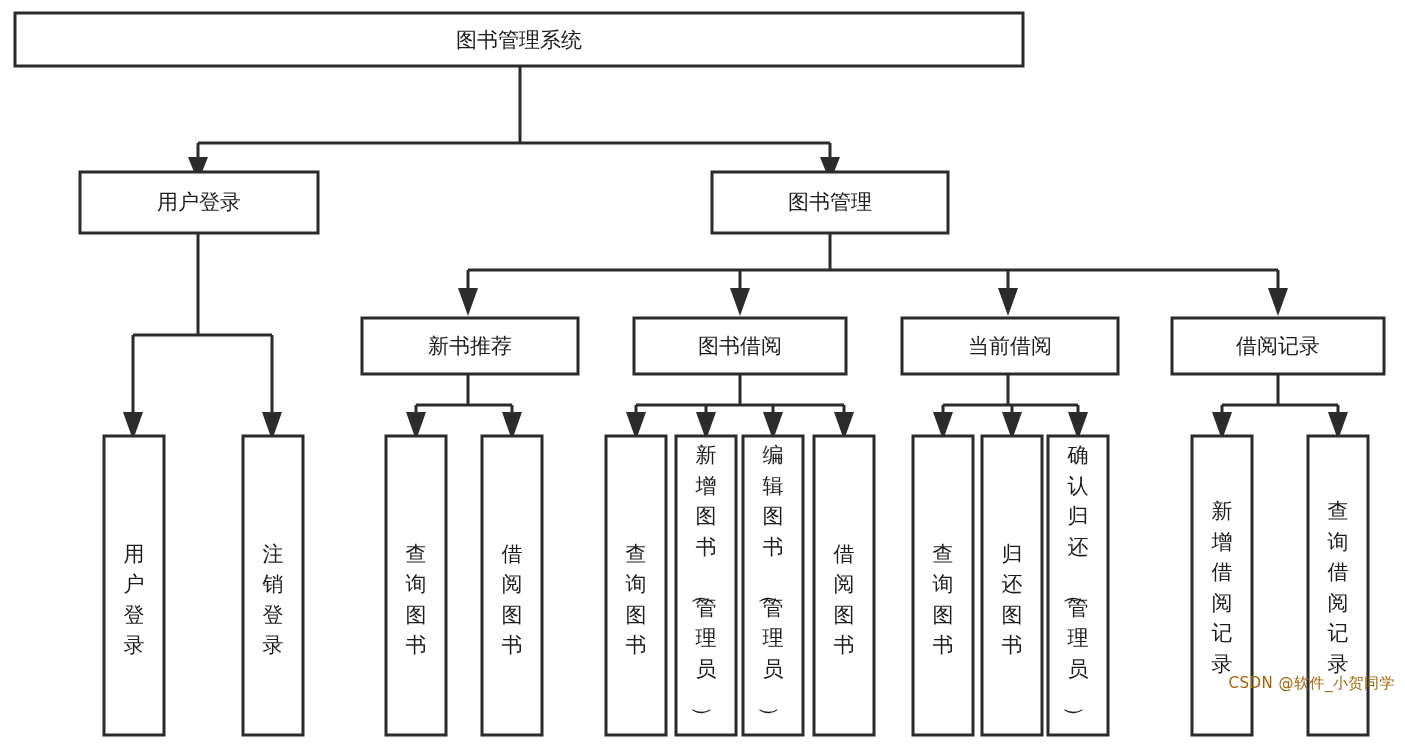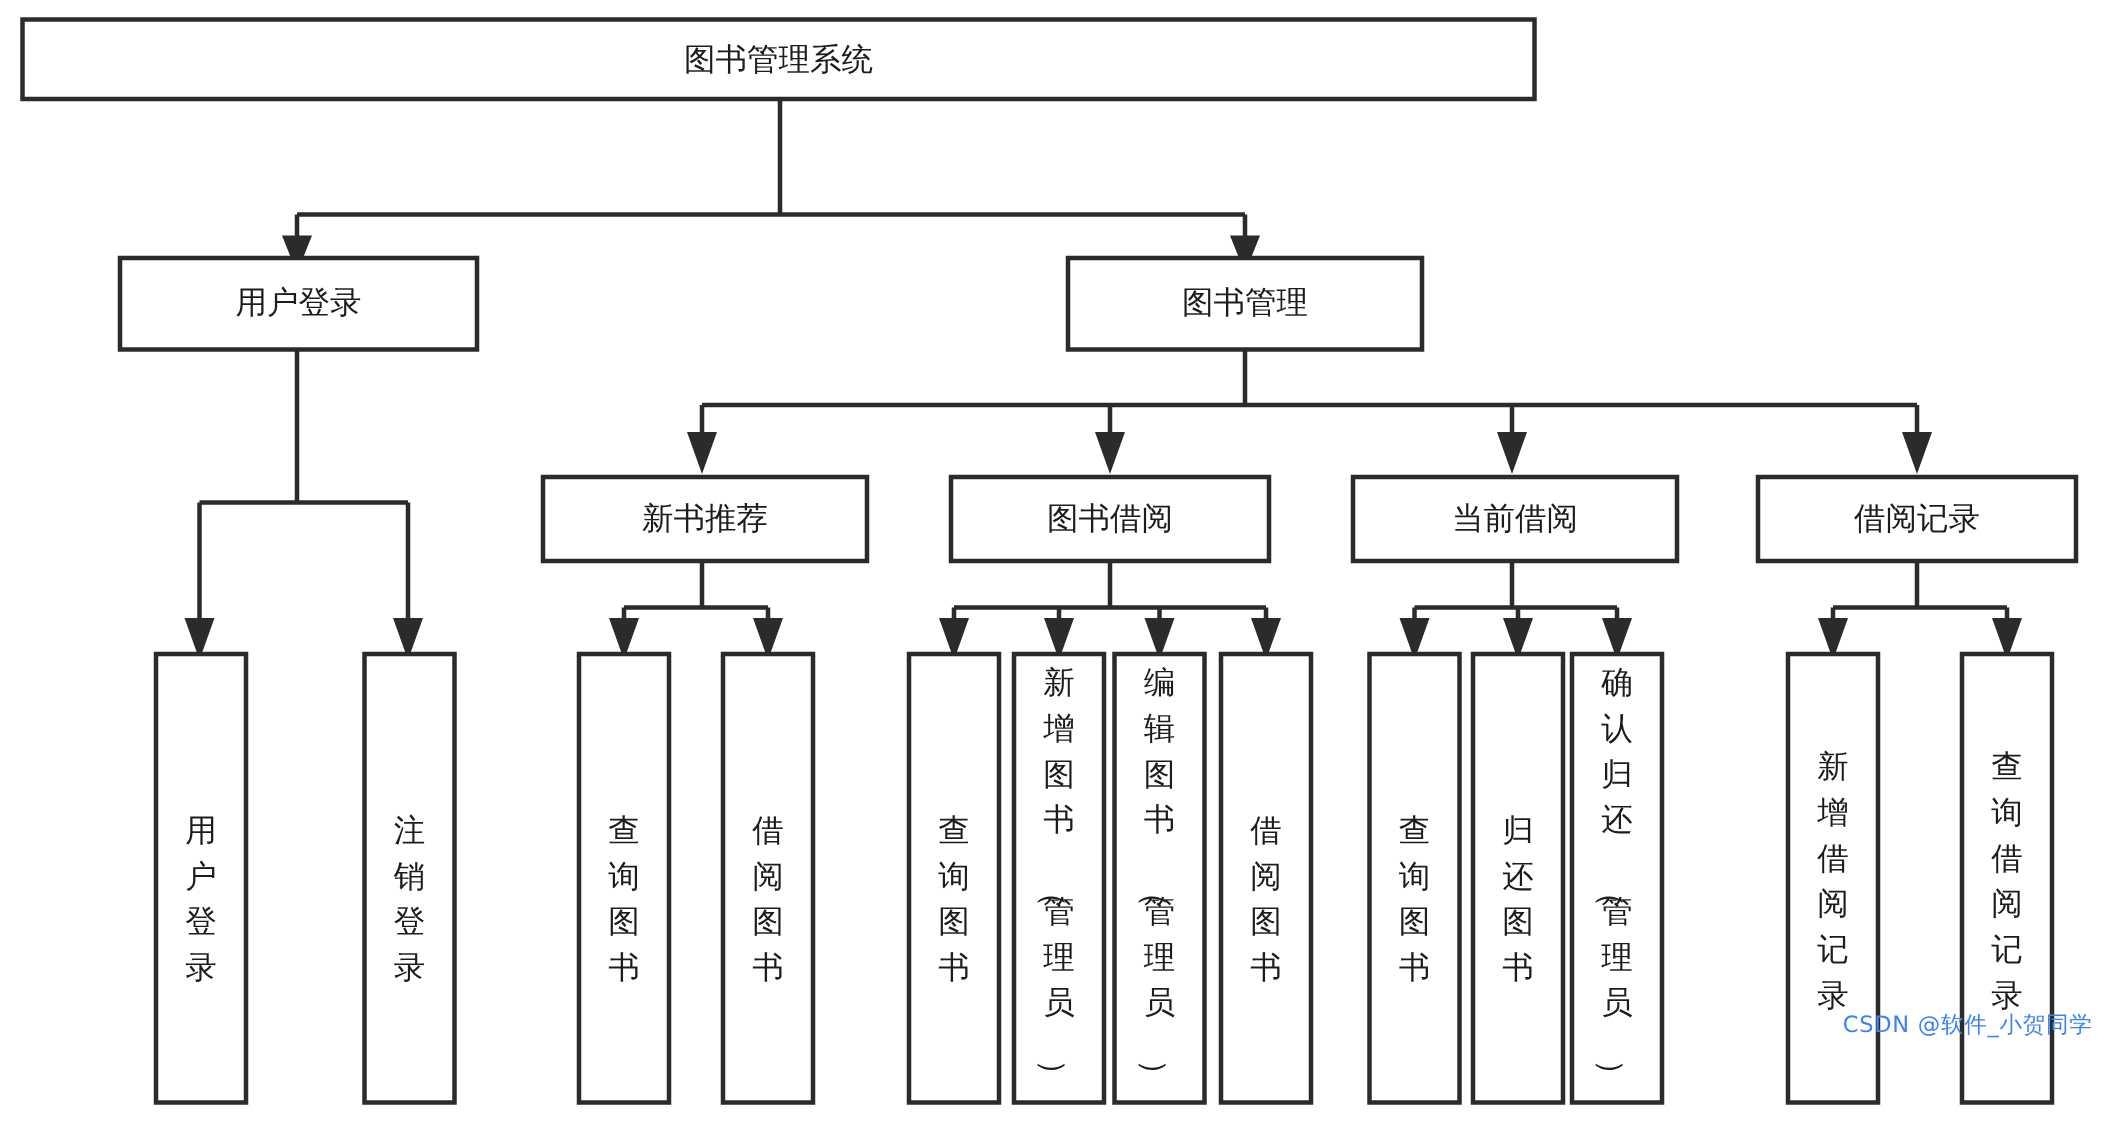--- a/index.html
+++ b/index.html
@@ -51,21 +51,21 @@
   .node-label-v {
     fill: #1c1c1c;
     font-family: "DejaVu Sans", "Liberation Sans", sans-serif;
     font-size: 21px;
     text-anchor: middle;
   }
   .watermark {
     position: absolute;
     right: 10px;
     bottom: 6px;
-    color: #3b82f6;
+    color: #a16207;
     font-size: 15px;
     font-family: "DejaVu Sans", "Liberation Sans", sans-serif;
     white-space: nowrap;
     letter-spacing: 0.5px;
     user-select: none;
   }
 </style>
 </head>
 <body>
 

